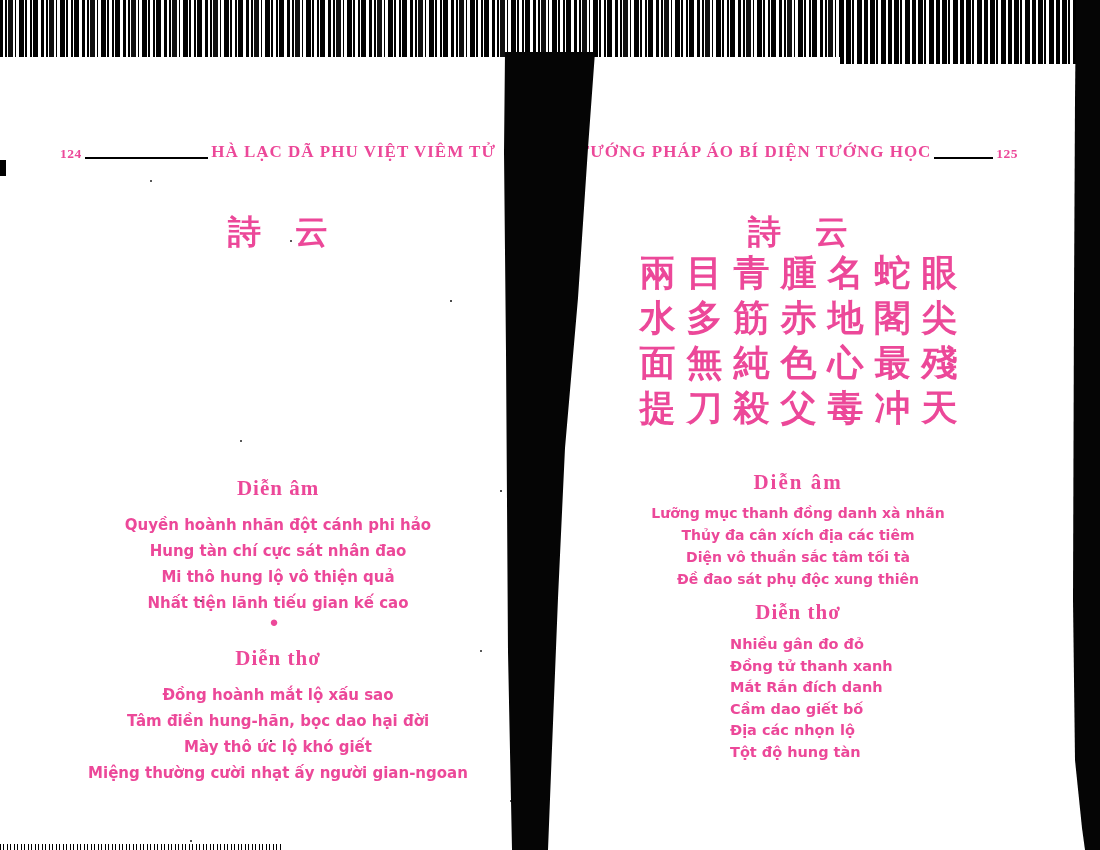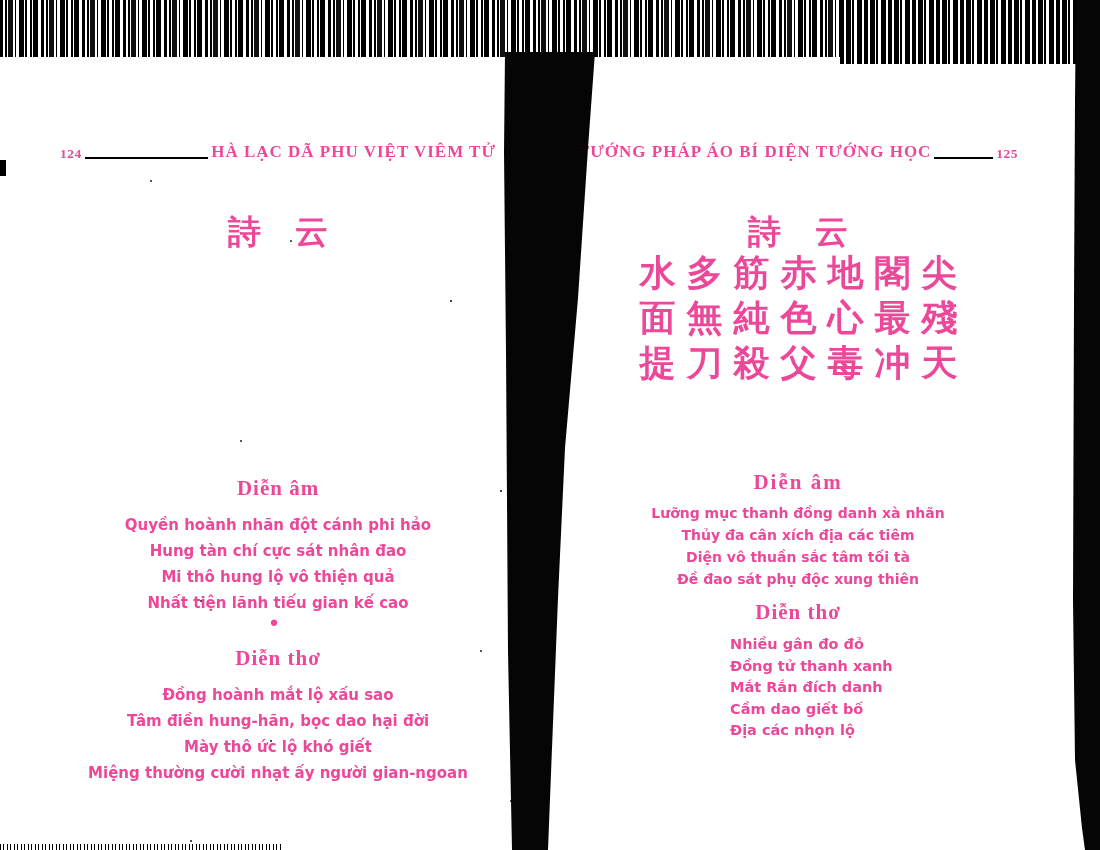--- a/index.html
+++ b/index.html
@@ -126,39 +126,41 @@
 
   <div class="page page-right">
     <div class="header-row">
       <span class="running-title">TƯỚNG PHÁP ÁO BÍ DIỆN TƯỚNG HỌC</span>
       <span class="rule"></span>
       <span class="pgnum">125</span>
     </div>
 
     <div class="cn-title">詩云</div>
     <div class="cn-rows">
+      <div class="cn-row">兩目青腫名蛇眼</div>
       <div class="cn-row">水多筋赤地閣尖</div>
       <div class="cn-row">面無純色心最殘</div>
       <div class="cn-row">提刀殺父毒冲天</div>
     </div>
 
     <div class="sec-head am">Diễn âm</div>
     <div class="vn-lines am">
       <div class="vn-line">Lưỡng mục thanh đồng danh xà nhãn</div>
       <div class="vn-line">Thủy đa cân xích địa các tiêm</div>
       <div class="vn-line">Diện vô thuần sắc tâm tối tà</div>
       <div class="vn-line">Đề đao sát phụ độc xung thiên</div>
     </div>
 
     <div class="sec-head tho">Diễn thơ</div>
     <div class="vn-lines tho">
       <div class="vn-line">Nhiều gân đo đỏ</div>
       <div class="vn-line">Đồng tử thanh xanh</div>
       <div class="vn-line">Mắt Rắn đích danh</div>
       <div class="vn-line">Cầm dao giết bố</div>
       <div class="vn-line">Địa các nhọn lộ</div>
+      <div class="vn-line">Tột độ hung tàn</div>
     </div>
 
   </div>
 
   <div class="gutter"></div>
   <div class="film-right"></div>
 </div>
 
 </body></html>

